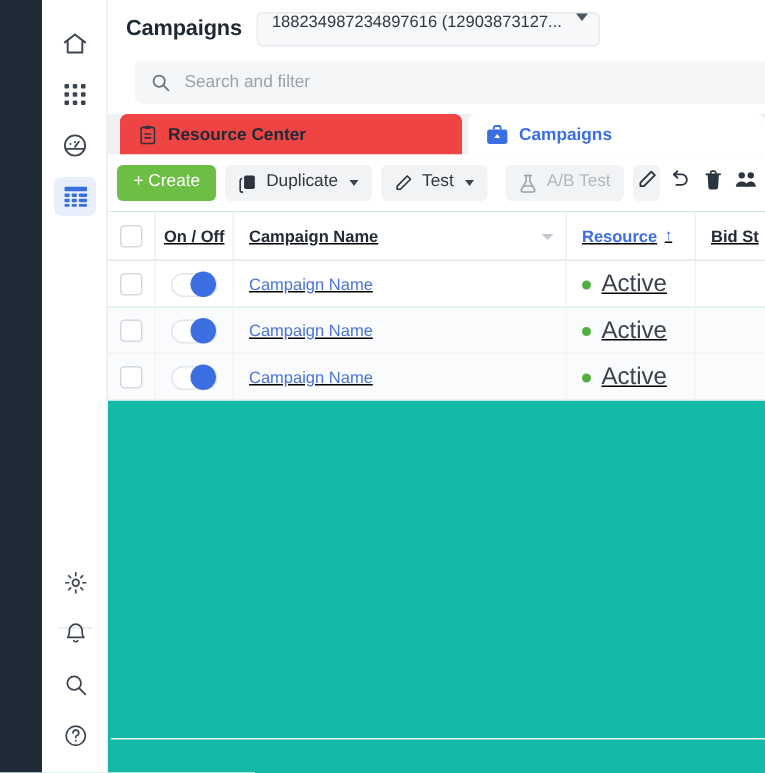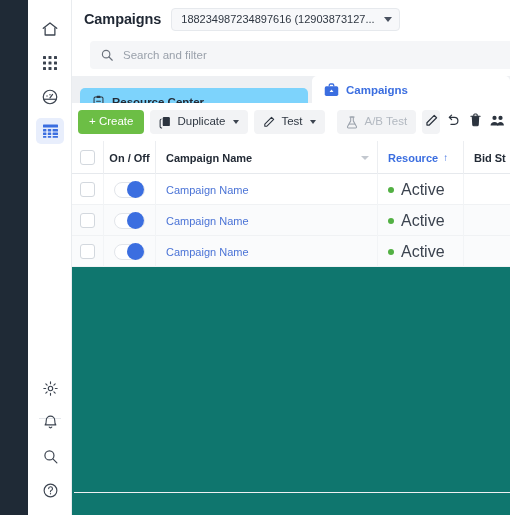--- a/index.html
+++ b/index.html
@@ -63,21 +63,21 @@
   .page-title {
     font-size: 14.5px; font-weight: bold; color: #1f2733;
     letter-spacing: -0.1px;
   }
   .acct-select {
     margin-left: 10px;
     height: 23px; min-width: 200px;
     background: #f7f8fa;
     border: 1px solid #e6e9ed;
     border-radius: 4px;
-    display: flex; align-items: center; justify-content: space-between;
+    display: flex; justify-content: space-between;
     padding: 0 7px 0 9px;
     cursor: pointer;
   }
   .acct-select .txt {
     font-size: 11px; color: #2f3742; white-space: nowrap;
     overflow: hidden; text-overflow: clip;
   }
   .caret-dn {
     width: 0; height: 0; margin-left: 9px;
     border-left: 4px solid transparent;
@@ -117,22 +117,21 @@
   .tab {
     position: absolute; top: 0; height: 27px;
     display: flex; align-items: center;
     padding: 0 12px;
     cursor: pointer;
     border-top-left-radius: 5px; border-top-right-radius: 5px;
   }
   .tab .tlabel { font-size: 11.5px; font-weight: bold; white-space: nowrap; }
   .tab.tab-resource {
     left: 8px; width: 228px;
-    background: #7dd3fc;
-    margin-top: 12px;
+    background: #ef4444;
   }
   .tab.tab-resource .tlabel { color: #222a35; }
   .tab.tab-campaigns {
     left: 240px; width: 198px;
     background: #ffffff;
   }
   .tab.tab-campaigns .tlabel { color: #3b6ee0; }
   .tab .ticon { margin-right: 7px; display: flex; align-items: center; }
 
   
@@ -173,21 +172,22 @@
     width: 28px; height: 24px; border-radius: 4px;
     display: flex; align-items: center; justify-content: center;
     margin-right: 4px; cursor: pointer;
   }
   .btn-icon.filled { background: #f2f3f5; }
 
   
   .table {
     position: absolute; left: 0; top: 141px;
     width: 438px; height: 374px;
-    background: #0f766e;
+    background: #14b8a6;
+    text-decoration: underline;
   }
   .thead {
     display: flex; height: 33px;
     border-bottom: 1px solid #e6e9ed;
     background: #ffffff;
   }
   .th {
     display: flex; align-items: center;
     font-size: 11px; font-weight: bold; color: #232b36;
     border-right: 1px solid #eceef1;

